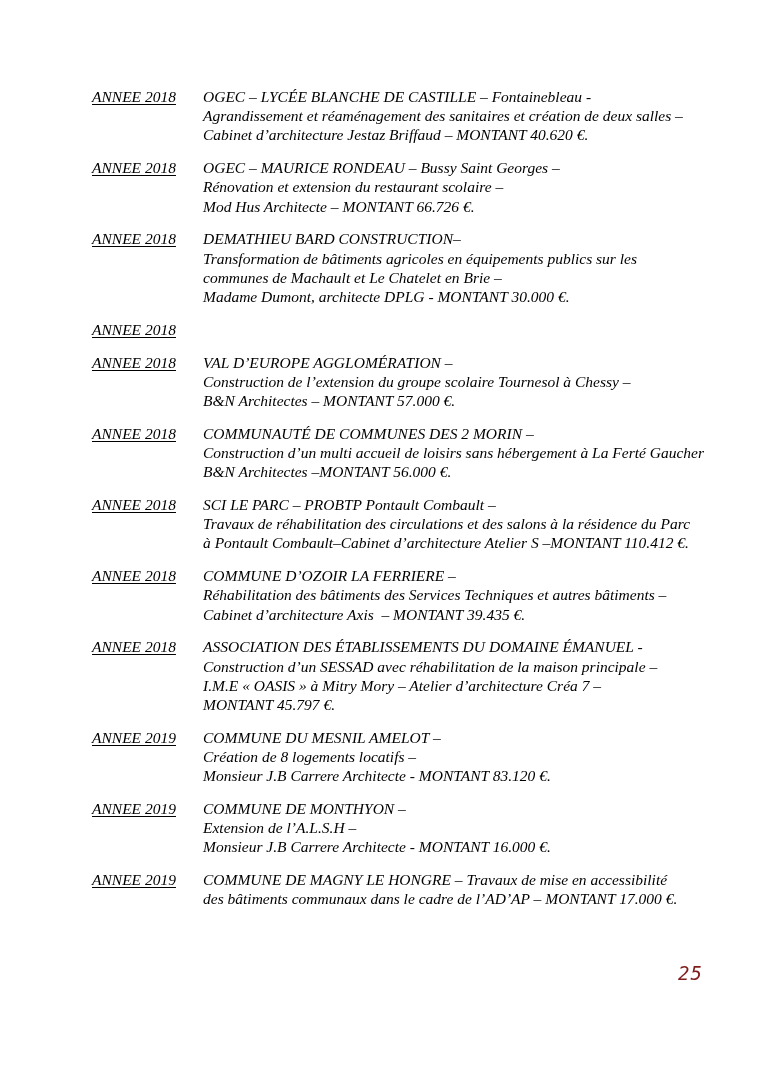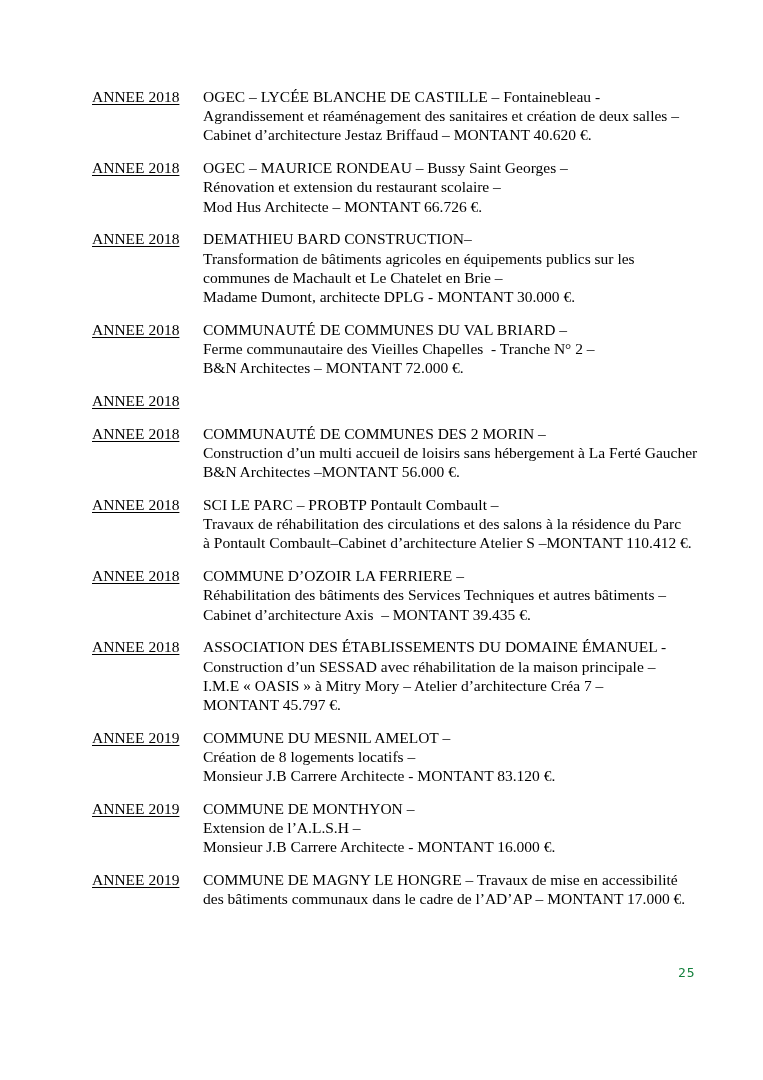--- a/index.html
+++ b/index.html
@@ -10,20 +10,21 @@
   .page {
     position: relative;
     width: 763px;
     height: 1080px;
     background: #ffffff;
     overflow: hidden;
     font-family: "Liberation Serif", serif;
     font-size: 15.5px;
     line-height: 19.2px;
     color: #000000;
+    font-style: italic;
   }
   .entries {
     position: absolute;
     left: 92px;
     top: 87px;
     width: 640px;
   }
   .row {
     display: flex;
     margin-bottom: 13.6px;
@@ -38,24 +39,24 @@
   }
   .desc {
     flex: 1 1 auto;
     white-space: pre;
   }
   .pageno {
     position: absolute;
     left: 678px;
     top: 965px;
     font-family: "DejaVu Sans Mono", monospace;
-    font-size: 13px;
+    font-size: 19px;
     line-height: 16px;
     letter-spacing: 1px;
-    color: #15803d;
+    color: #7f1d1d;
   }
 </style>
 </head>
 <body>
 
 <div class="page">
   <div class="entries" id="entries">
   <div class="row">
     <div class="year"><span>ANNEE 2018</span></div>
     <div class="desc">OGEC – LYCÉE BLANCHE DE CASTILLE – Fontainebleau -
@@ -73,27 +74,27 @@
   <div class="row">
     <div class="year"><span>ANNEE 2018</span></div>
     <div class="desc">DEMATHIEU BARD CONSTRUCTION–
 Transformation de bâtiments agricoles en équipements publics sur les
 communes de Machault et Le Chatelet en Brie –
 Madame Dumont, architecte DPLG - MONTANT 30.000 €.</div>
   </div>
 
   <div class="row">
     <div class="year"><span>ANNEE 2018</span></div>
-    <div class="desc">COMMUNAUTÉ DE COMMUNES DU VAL BRIARD –
-Ferme communautaire des Vieilles Chapelles  - Tranche N° 2 –
-B&amp;N Architectes – MONTANT 72.000 €.</div>
   </div>
 
   <div class="row">
     <div class="year"><span>ANNEE 2018</span></div>
+    <div class="desc">VAL D’EUROPE AGGLOMÉRATION –
+Construction de l’extension du groupe scolaire Tournesol à Chessy –
+B&amp;N Architectes – MONTANT 57.000 €.</div>
   </div>
 
   <div class="row">
     <div class="year"><span>ANNEE 2018</span></div>
     <div class="desc">COMMUNAUTÉ DE COMMUNES DES 2 MORIN –
 Construction d’un multi accueil de loisirs sans hébergement à La Ferté Gaucher
 B&amp;N Architectes –MONTANT 56.000 €.</div>
   </div>
 
   <div class="row">

